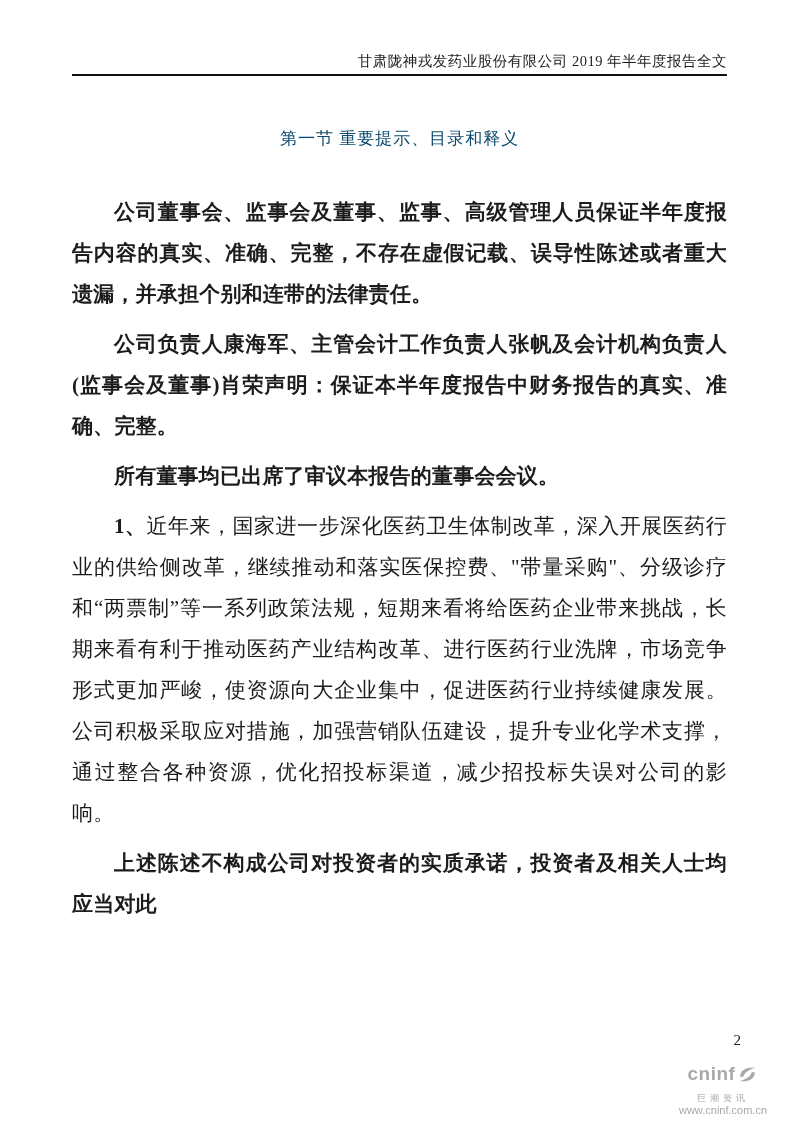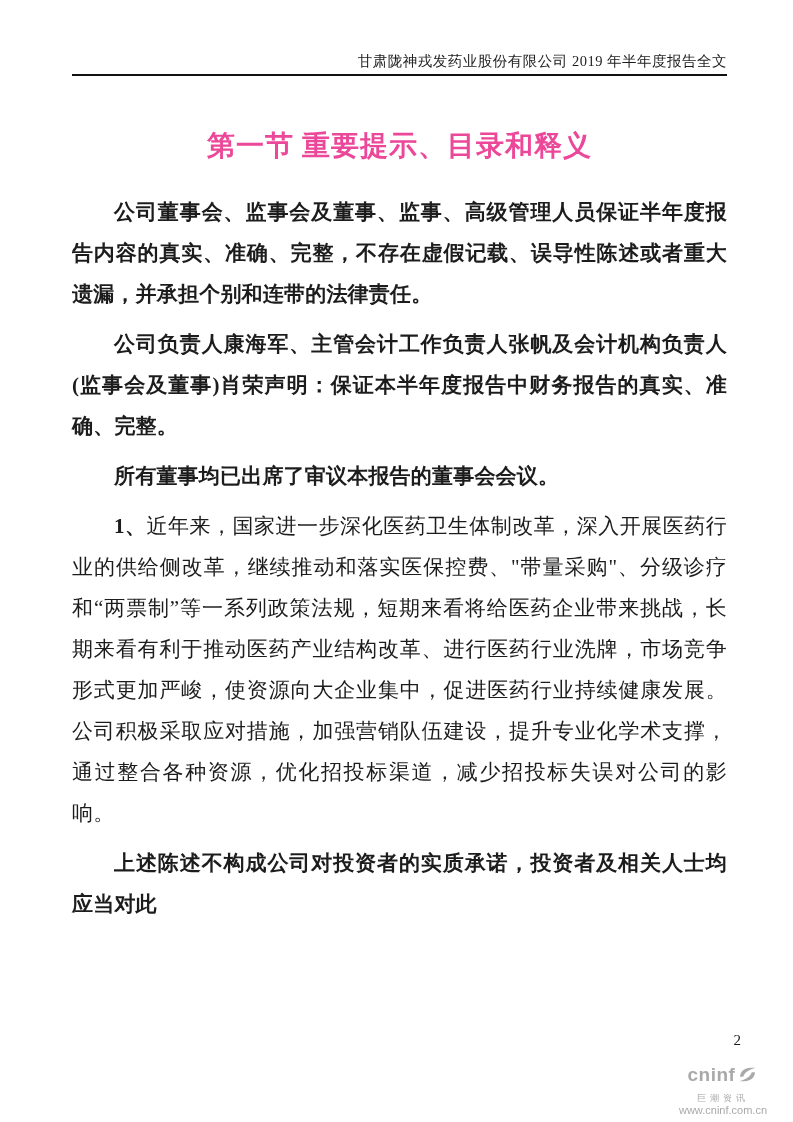--- a/index.html
+++ b/index.html
@@ -35,24 +35,24 @@
     height: 0;
     border-top: 2px solid #111;
   }
 
   .doc-title {
     position: absolute;
     top: 127px;
     left: 72px;
     right: 66px;
     text-align: center;
-    font-size: 28px;
-    font-weight: bold;
+    font-size: 17px;
+    font-weight: normal;
     letter-spacing: 1px;
-    color: #ec4899;
+    color: #0c4a6e;
   }
 
   .body-text {
     position: absolute;
     top: 192px;
     left: 72px;
     right: 66px;
   }
 
   .para {
@@ -80,21 +80,21 @@
     right: 5px;
     bottom: 5px;
     width: 130px;
     text-align: center;
     color: #a9a9a9;
     user-select: none;
     line-height: 1.05;
   }
   .cninfo-top {
     display: flex;
-    align-items: center;
+    align-items: flex-start;
     justify-content: center;
     gap: 2px;
   }
   .cninfo-wordmark {
     font-family: "Liberation Sans", "DejaVu Sans", sans-serif;
     font-weight: bold;
     font-size: 19px;
     letter-spacing: 0.5px;
     color: #a9a9a9;
   }

